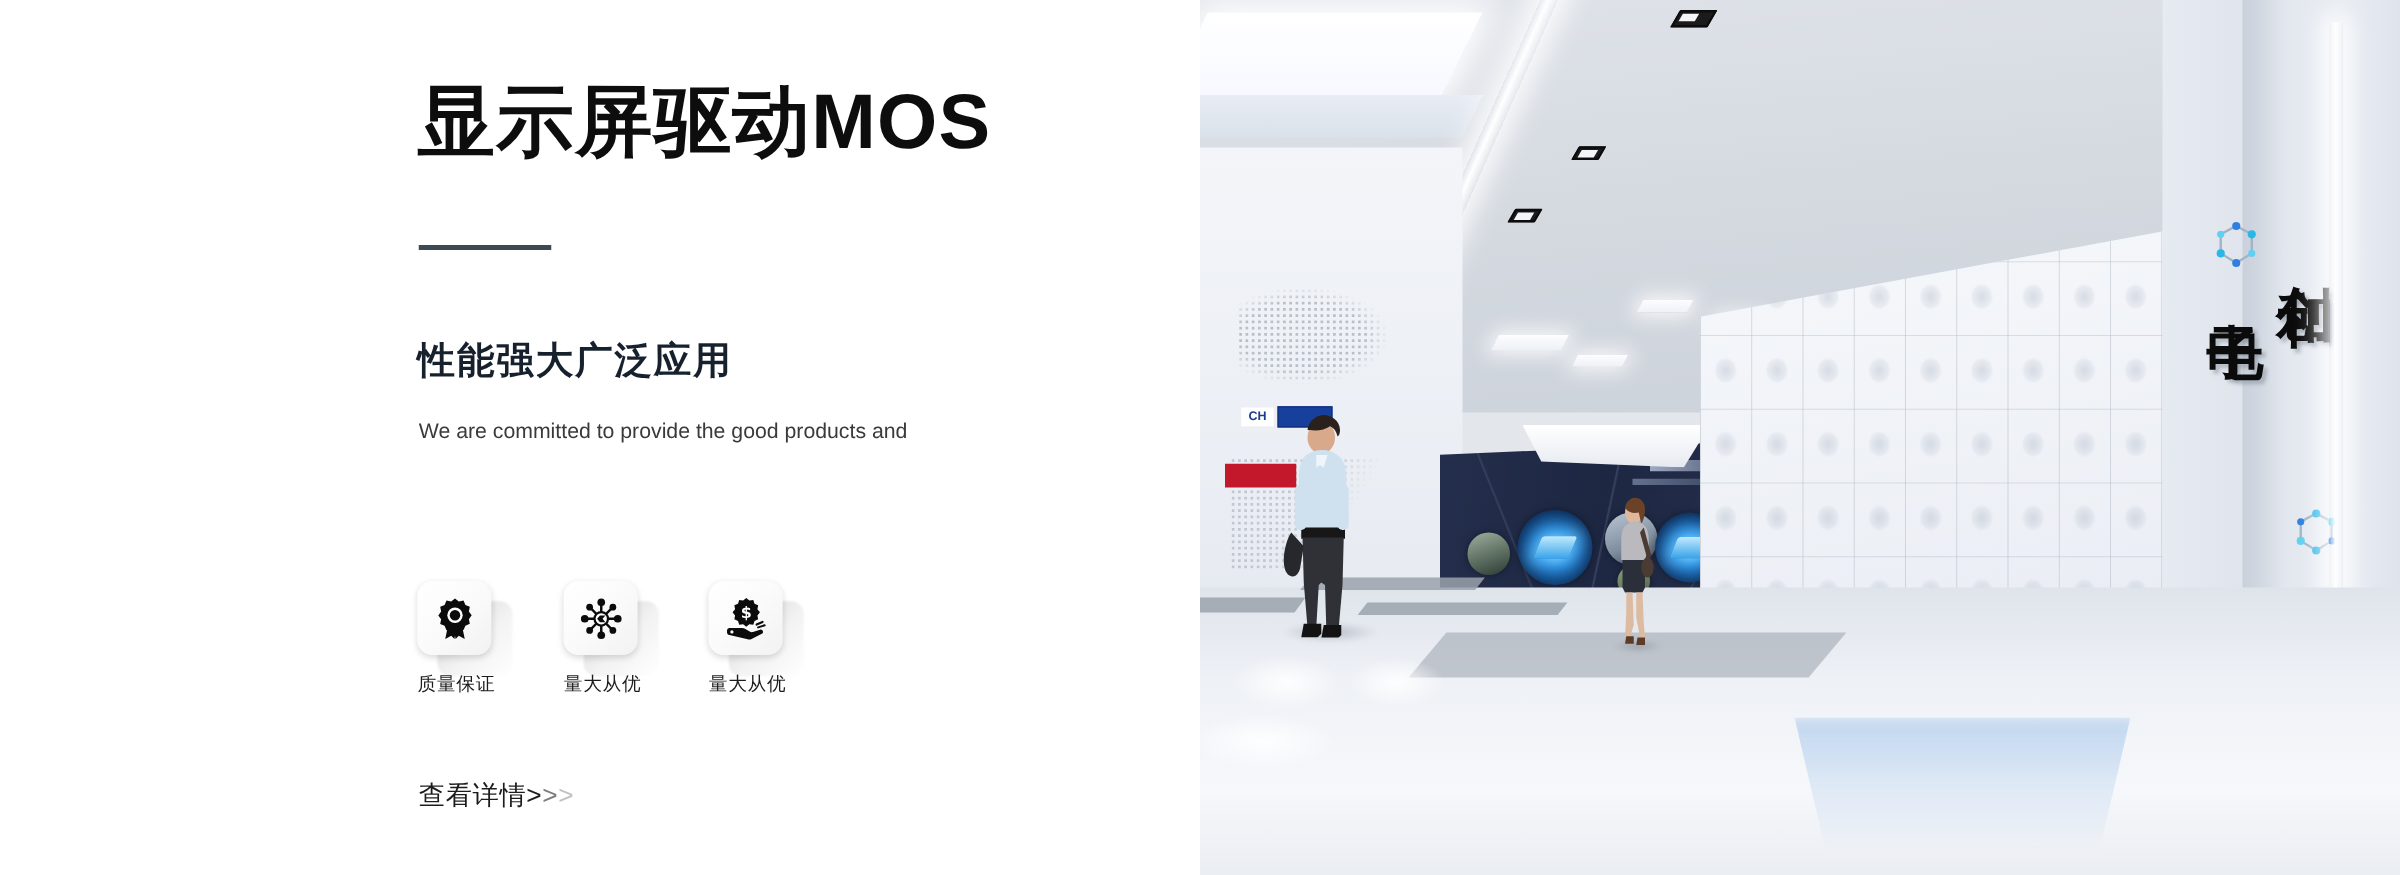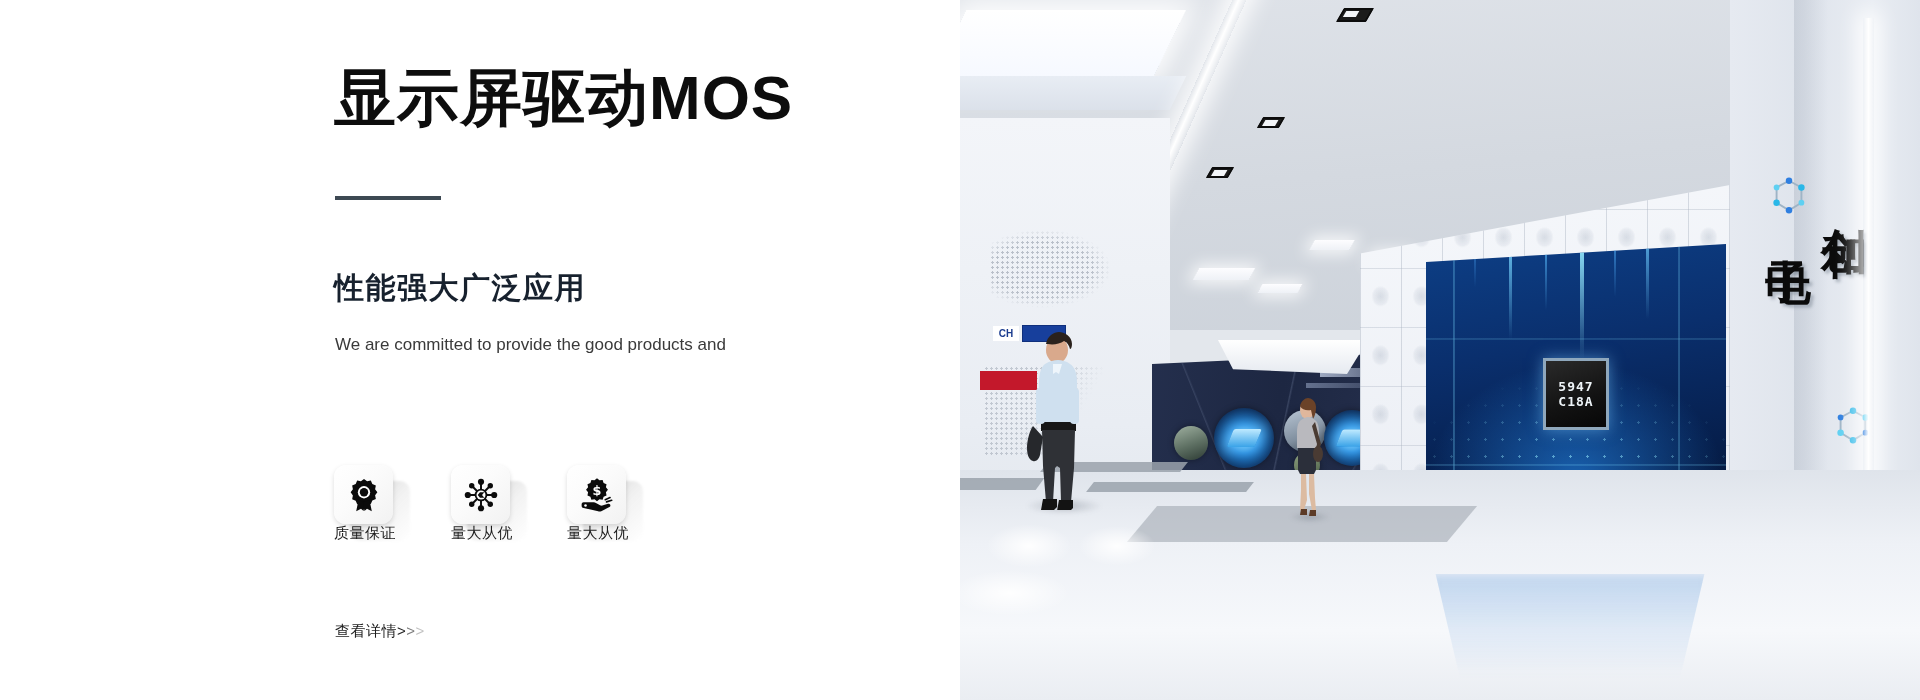--- a/index.html
+++ b/index.html
@@ -86,29 +86,30 @@
     left: 16px; top: 16px;
     width: 60px; height: 60px;
     border-radius: 10px;
     background: linear-gradient(135deg, rgba(120,120,120,0.34) 0%, rgba(150,150,150,0.12) 55%, rgba(255,255,255,0) 100%);
     z-index: -1;
     filter: blur(1px);
   }
   .icon-tile svg { display: block; position: relative; z-index: 2; }
 
   .feature-label {
+    margin-top: 14px;
     font-size: 15px;
     color: #1c1c1c;
     letter-spacing: 0.5px;
     white-space: nowrap;
   }
 
   .cta {
     position: absolute; top: 622px; left: 1px;
-    font-size: 15px;
+    font-size: 21px;
     color: #1c1c1c;
     letter-spacing: 0.5px;
     text-decoration: none;
     white-space: nowrap;
     cursor: pointer;
   }
   .cta .c1 { color: #1c1c1c; }
   .cta .c2 { color: #7d7d7d; }
   .cta .c3 { color: #c2c2c2; }
 
@@ -555,29 +556,20 @@
       <div class="navy-circ chip-circ" style="left:172px; top:58px; width:56px; height:56px;"></div>
       <div class="navy-circ photo-circ-b" style="left:218px; top:60px; width:34px; height:34px;"></div>
     </div>
     <div class="soffit"></div>
 
     <div class="tilewall">
       <div class="tilegrid"></div>
       <div class="tile-emboss"></div>
     </div>
 
-    <div class="ledscreen">
-      <div class="led-rays"></div>
-      <div class="led-traces"></div>
-      <div class="led-dots"></div>
-      <div class="led-chip">
-        <span>5947</span>
-        <span>C18A</span>
-      </div>
-    </div>
 
     <div class="wall-right"></div>
     <div class="corner-shade"></div>
     <div class="sign">
       <svg class="hexmol top" viewBox="0 0 44 48" aria-hidden="true">
         <polygon points="22,7 35,14 35,30 22,38 9,30 9,14" fill="none" stroke="#9fb4c6" stroke-width="2"></polygon>
         <circle cx="22" cy="7" r="3.4" fill="#2f7fe0"></circle>
         <circle cx="35" cy="14" r="3.4" fill="#29b7e8"></circle>
         <circle cx="35" cy="30" r="3.0" fill="#5fd0f2"></circle>
         <circle cx="22" cy="38" r="3.4" fill="#2f7fe0"></circle>

